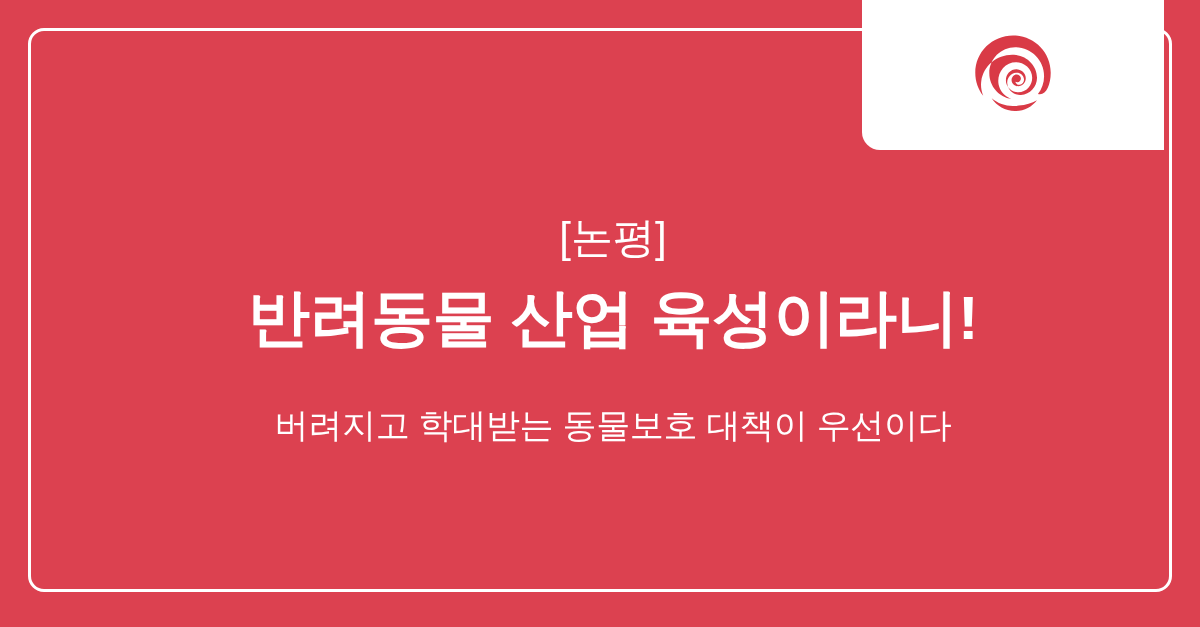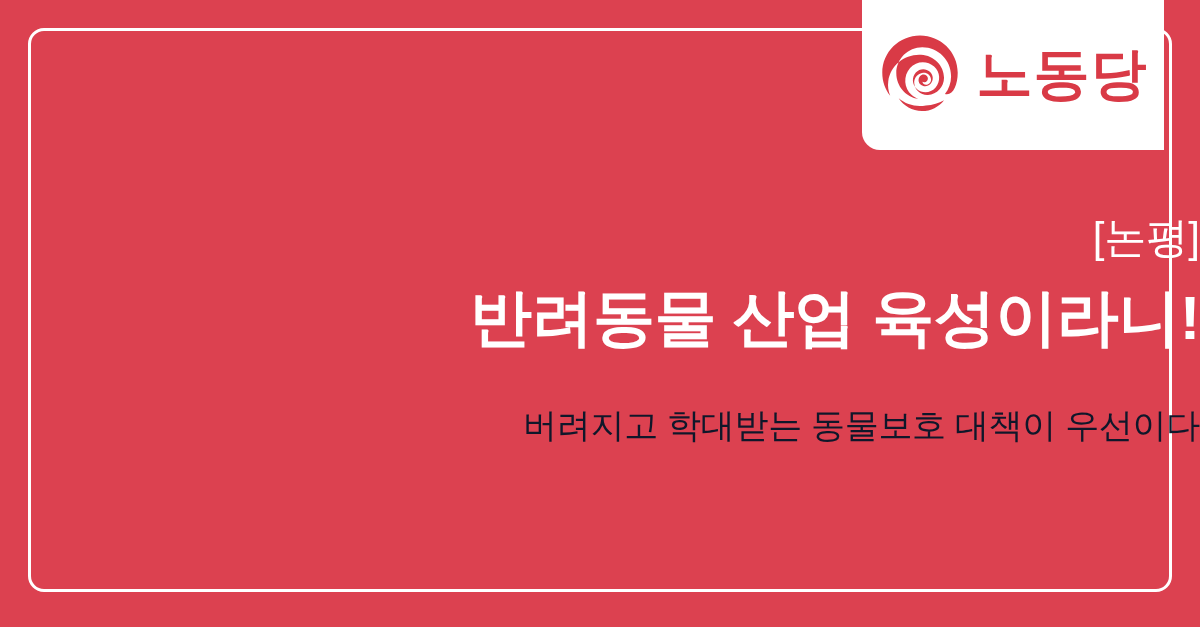--- a/index.html
+++ b/index.html
@@ -70,21 +70,21 @@
 
   
   .content {
     position: absolute;
     left: 0;
     top: 0;
     width: 1200px;
     height: 627px;
     display: flex;
     flex-direction: column;
-    align-items: flex-end;
+    align-items: center;
     justify-content: center;
     text-align: center;
     padding-top: 34px;
     box-sizing: border-box;
     padding-left: 26px;
   }
 
   .kicker {
     font-size: 42px;
     font-weight: 400;
@@ -110,42 +110,41 @@
     color: #ffffff;
     line-height: 1.12;
     letter-spacing: -0.5px;
     margin: 0 0 52px 0;
     white-space: nowrap;
   }
 
   .subhead {
     font-size: 34px;
     font-weight: 400;
-    color: #0f172a;
+    color: #ffffff;
     line-height: 1.2;
     letter-spacing: -0.3px;
     margin: 0;
     white-space: nowrap;
   }
 </style>
 </head>
 <body>
 
 <div class="card">
 
   <div class="frame"></div>
 
   <div class="logo-card">
     <svg class="logo-mark" viewBox="0 0 100 100" aria-hidden="true">
       <g fill="#D93A46">
         <path d="M50 3C24.8 3 4 23.1 4 48.4c0 10.6 3.6 20.4 9.7 28.2-2.4-6-3.2-12-2.4-17.9C14 39.4 31.6 25.4 51.3 26.6c15.7 1 27.9 13 28 28.1 0 11.1-8.5 20.3-19.6 20.9-8.6.5-16-5.7-16.7-14.2-.5-6.5 4.2-12.2 10.7-12.9 4.8-.5 9.1 2.9 9.7 7.6.4 3.4-1.9 6.5-5.3 7-2.4.4-4.7-1.2-5.2-3.6 1.9 1 4.2.6 5.6-1 1.7-1.9 1.5-4.8-.4-6.5-2.4-2.1-6-1.8-8.1.6-2.6 3-2.3 7.5.7 10.1 3.6 3.2 9.1 2.8 12.3-.8 3.8-4.3 3.3-10.8-1-14.6-5-4.5-12.6-4-17.1 1-5.2 5.8-4.6 14.7 1.2 19.9 6.6 5.9 16.8 5.3 22.7-1.4 6.7-7.6 6-19.2-1.6-25.9-8.6-7.6-21.7-6.8-29.3 1.8-8.5 9.7-7.7 24.5 2 33 2.5 2.2 5.3 3.8 8.2 4.9-15.3-2.3-27-15.5-27-31.4 0-17.5 14.2-31.7 31.7-31.7 19.4 0 35.1 15.7 35.1 35.1 0 8.2-2.8 15.7-7.5 21.7C89.9 77.2 96 63.5 96 48.4 96 23.1 75.2 3 50 3z"></path>
         <path d="M57.2 88.4c-11.8 2.3-24-.9-33.2-8.7 6 9.3 16.5 15.5 28.4 15.5 10.9 0 20.7-5.2 26.9-13.3-6.4 3.6-13.7 5.7-22.1 6.5z"></path>
       </g>
     </svg>
-    <span class="logo-wordmark">노동당</span>
   </div>
 
   <div class="content">
     <div class="kicker">[논평]</div>
     <div class="headline-line2">반려동물 산업 육성이라니!</div>
     <div class="subhead">버려지고 학대받는 동물보호 대책이 우선이다</div>
   </div>
 
 </div>
 

